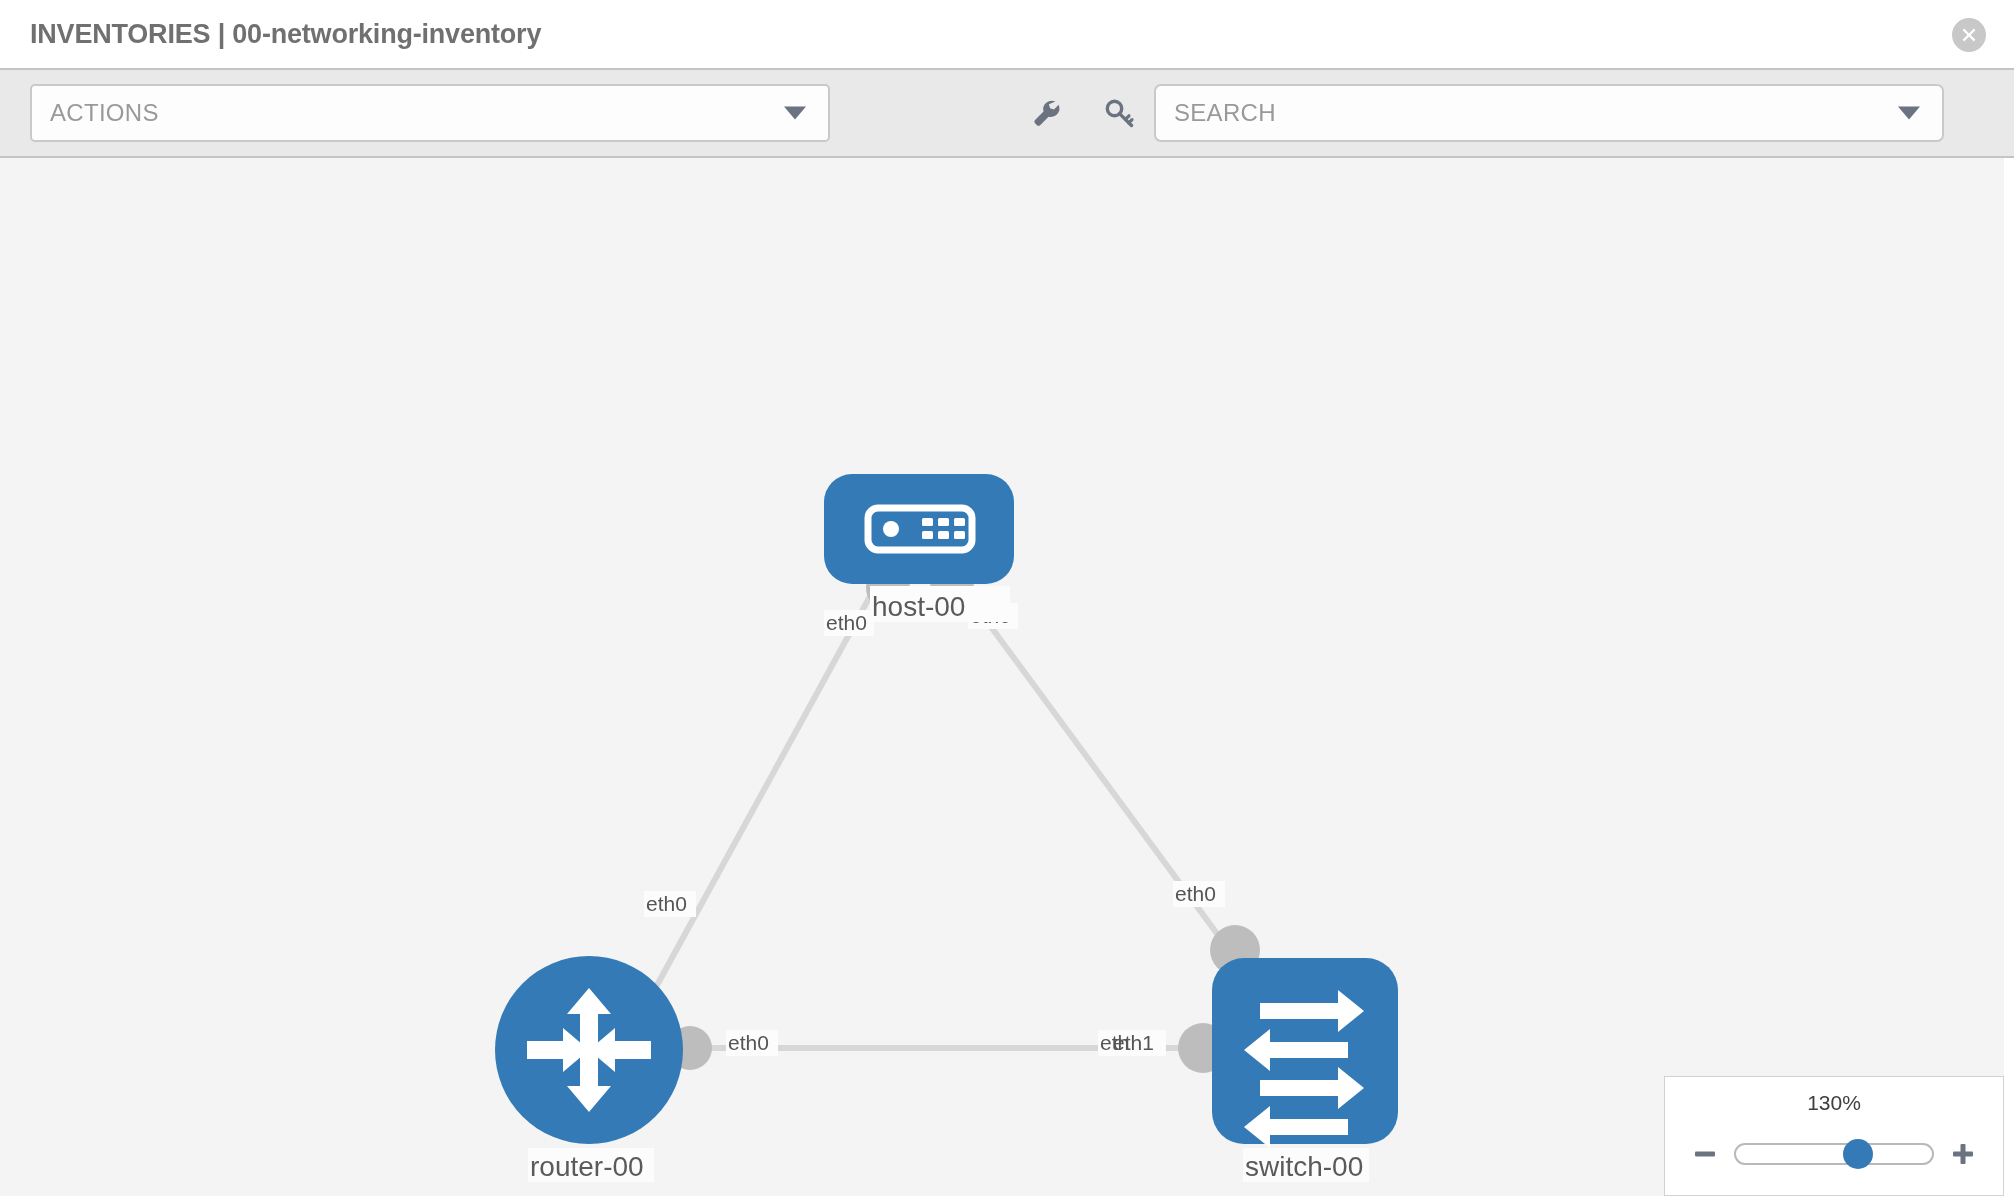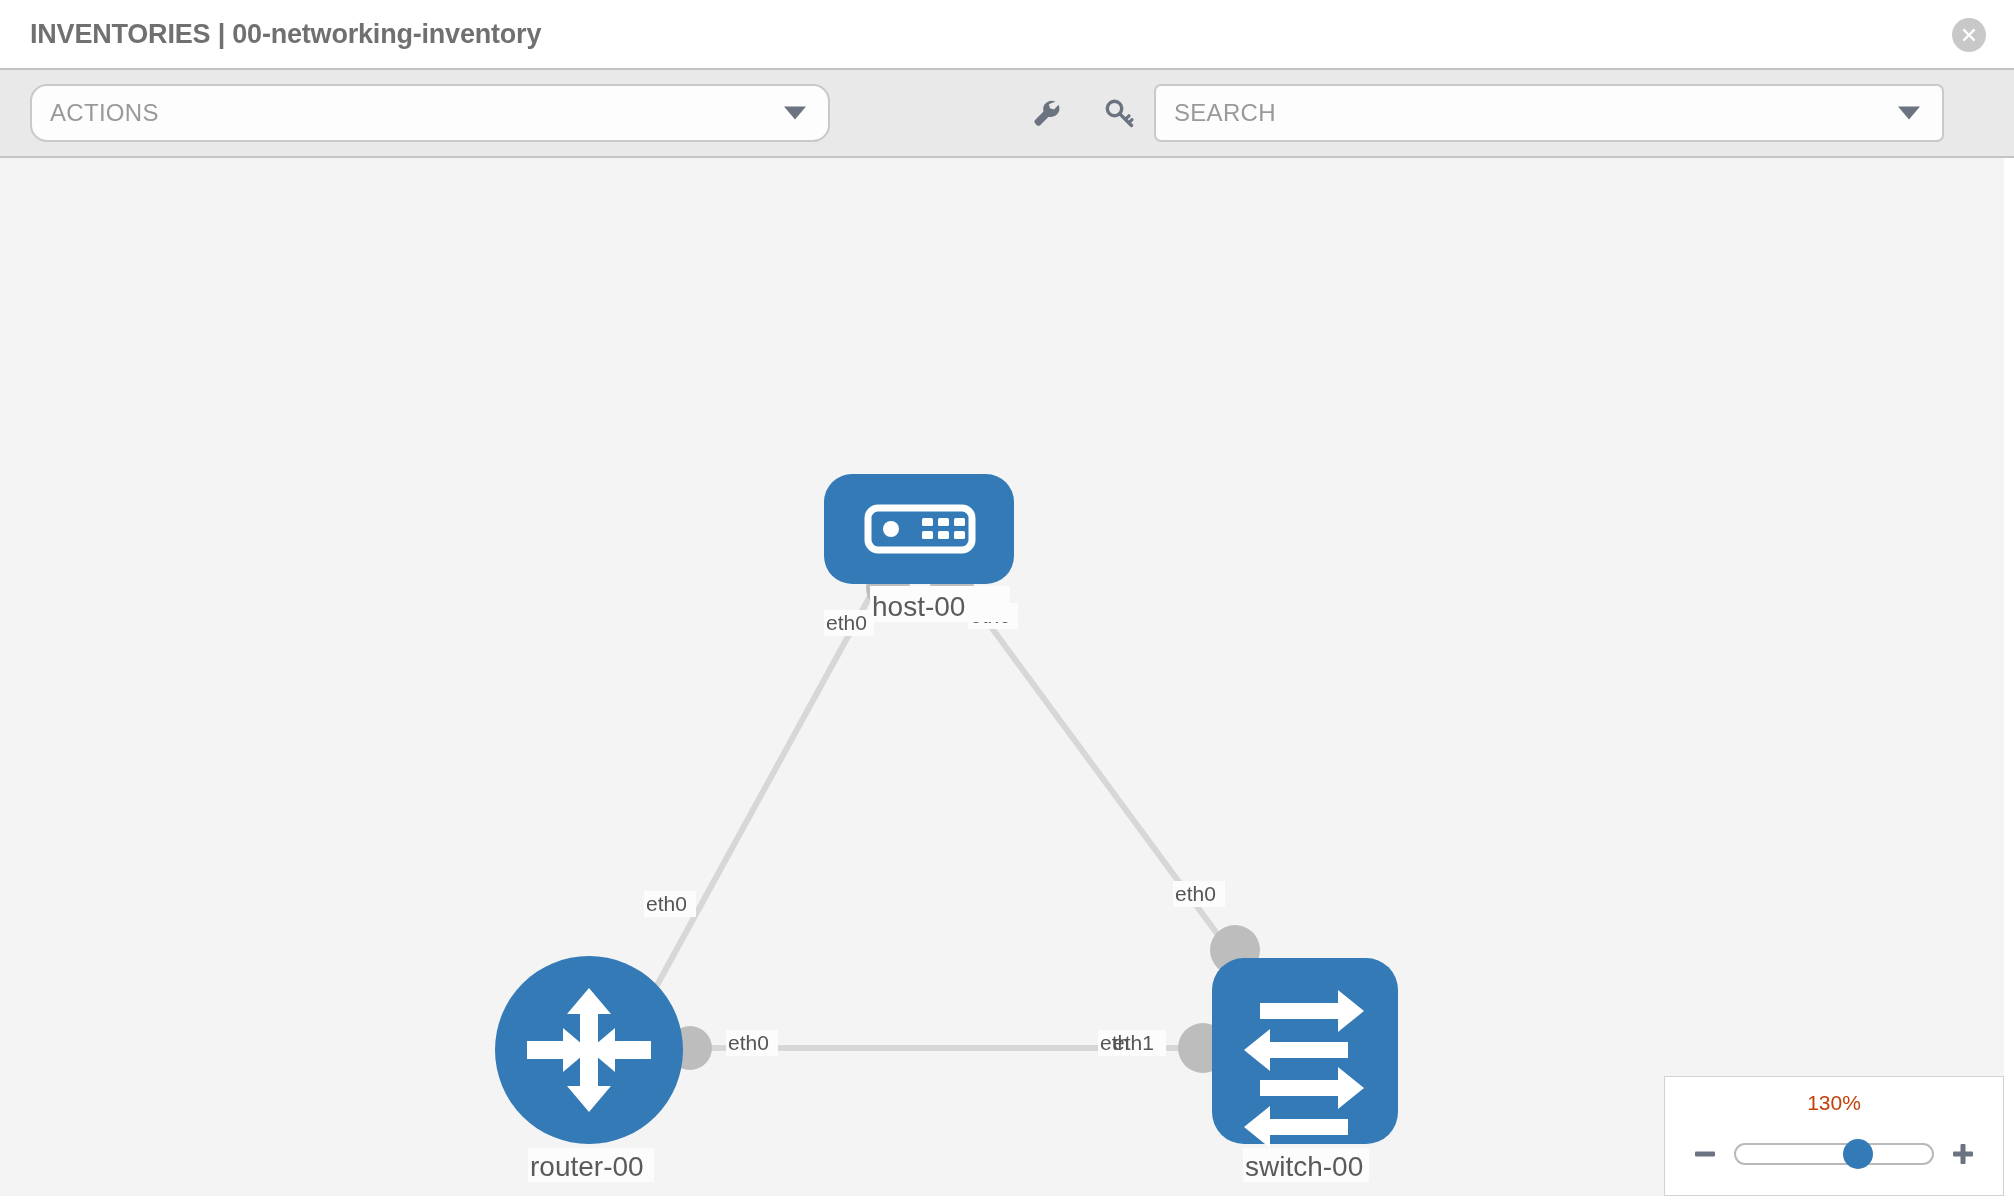--- a/index.html
+++ b/index.html
@@ -60,21 +60,21 @@
     display: flex;
     align-items: center;
     padding: 0 30px;
   }
   .select-box {
     position: relative;
     width: 800px;
     height: 58px;
     background: #fdfdfd;
     border: 2px solid #c9c9c9;
-    border-radius: 17px;
+    border-radius: 5px;
     display: flex;
     align-items: center;
     padding: 0 18px;
     cursor: pointer;
   }
   .select-label {
     font-size: 24px;
     color: #999999;
     letter-spacing: 0.3px;
   }
@@ -161,21 +161,21 @@
     height: 120px;
     background: #ffffff;
     border: 1px solid #d2d2d2;
     display: flex;
     flex-direction: column;
     align-items: center;
     padding-top: 14px;
   }
   .zoom-percent {
     font-size: 21px;
-    color: #c2410c;
+    color: #404040;
     margin-bottom: 24px;
   }
   .zoom-row {
     display: flex;
     align-items: center;
     gap: 14px;
     width: 100%;
     justify-content: center;
   }
   .zoom-minus, .zoom-plus {

